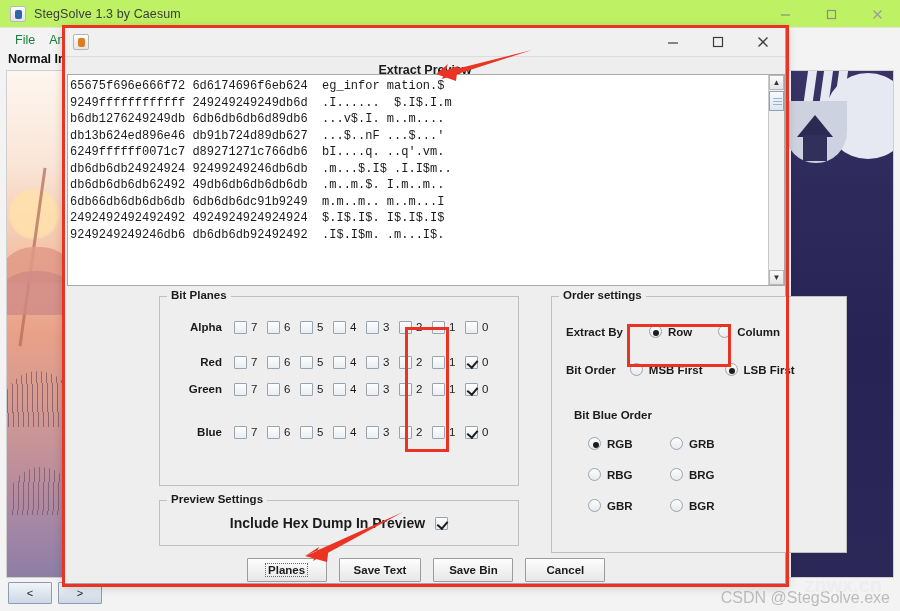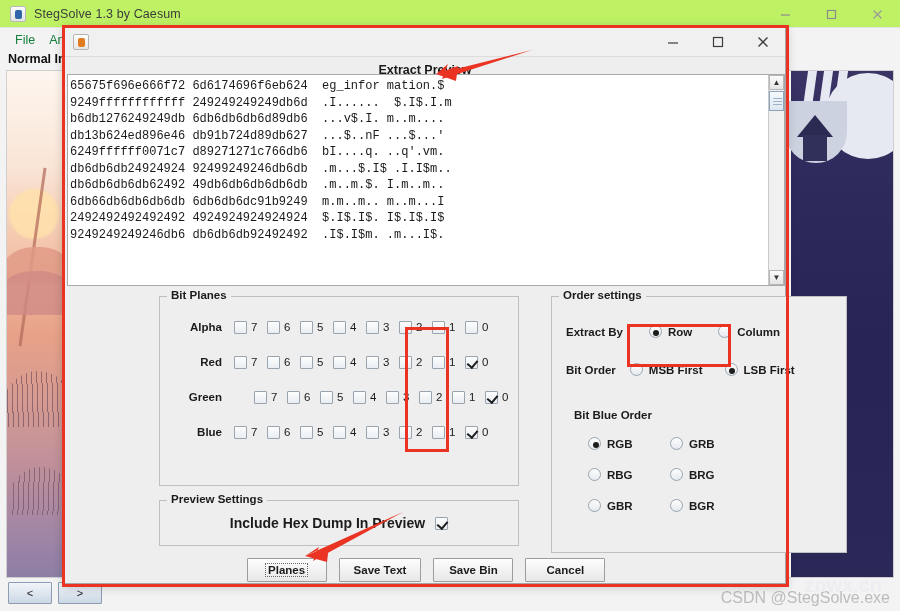--- a/index.html
+++ b/index.html
@@ -468,21 +468,21 @@
             <div class="bp-cell">
               <span class="cbx"></span>
               <span>1</span>
             </div>
             <div class="bp-cell">
               <span class="cbx checked"></span>
               <span>0</span>
             </div>
           </div>
         </div>
-        <div class="bp-row" style="top: 88px; justify-content: space-between;">
+        <div class="bp-row" style="top: 80px;">
           <div class="bp-label">Green</div>
           <div class="bp-cells">
             <div class="bp-cell">
               <span class="cbx"></span>
               <span>7</span>
             </div>
             <div class="bp-cell">
               <span class="cbx"></span>
               <span>6</span>
             </div>

